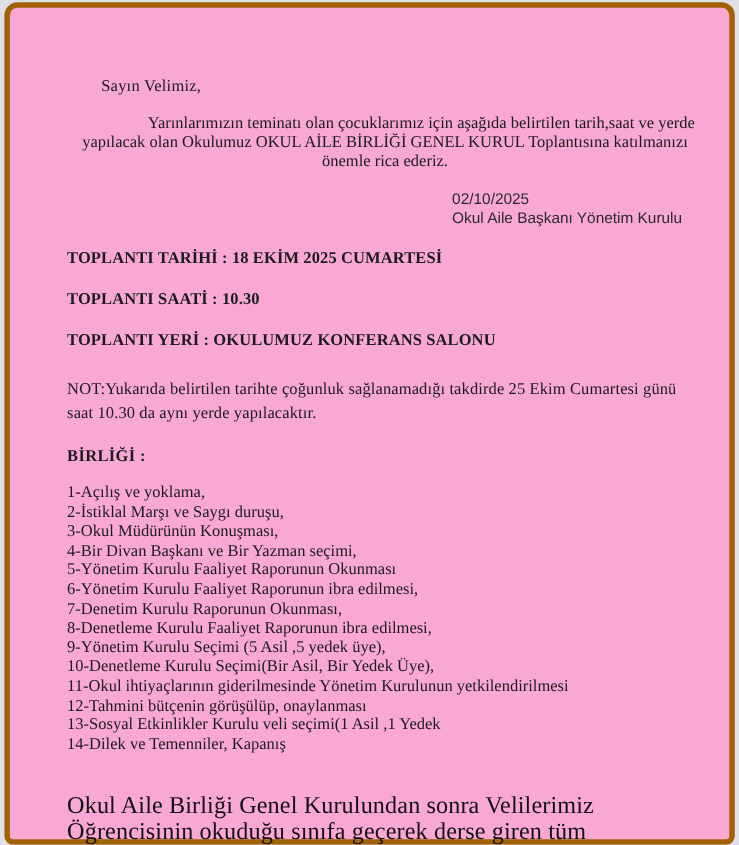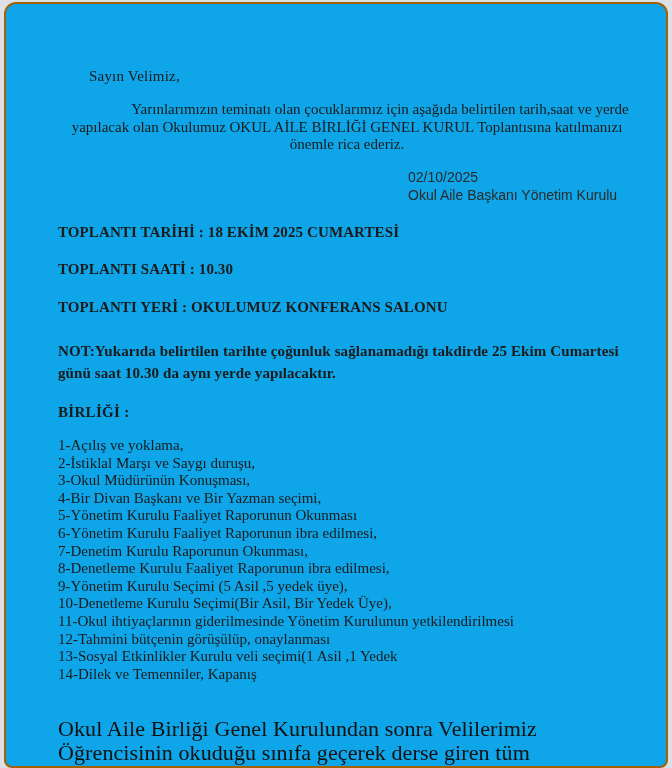--- a/index.html
+++ b/index.html
@@ -6,23 +6,23 @@
   body{
     width:672px;height:768px;
     background:#dfdfe6;
     font-family:"Liberation Serif","DejaVu Serif",serif;
     overflow:hidden;
     position:relative;
   }
   .page{
     position:absolute;
     left:4px;right:4px;top:2px;bottom:0;
-    background:#0ea5e9;
+    background:#f9a8d4;
     border-radius:12px 12px 8px 8px;
-    border:2px solid #a16207;
+    border:5px solid #a16207;
     box-sizing:border-box;
   }
   .content{
     position:absolute;
     left:52px;right:36px;top:64px;
     color:#1b1b1b;
     font-size:15px;
   }
   .salutation{
     margin-left:31px;
@@ -49,21 +49,21 @@
   .details{
     font-weight:bold;
     line-height:17.5px;
     margin-bottom:24px;
     letter-spacing:.1px;
   }
   .details .row{white-space:nowrap;margin-top:20px;}
   .details .lbl{display:inline-block;min-width:101px;}
   .details .sep{display:inline-block;}
   .note{
-    font-weight:bold;
+    font-weight:normal;
     width:580px;
     line-height:22px;
     margin-bottom:20px;
     letter-spacing:.1px;
   }
   .agenda-title{
     font-weight:bold;
     margin-bottom:16px;
     letter-spacing:.3px;
   }

